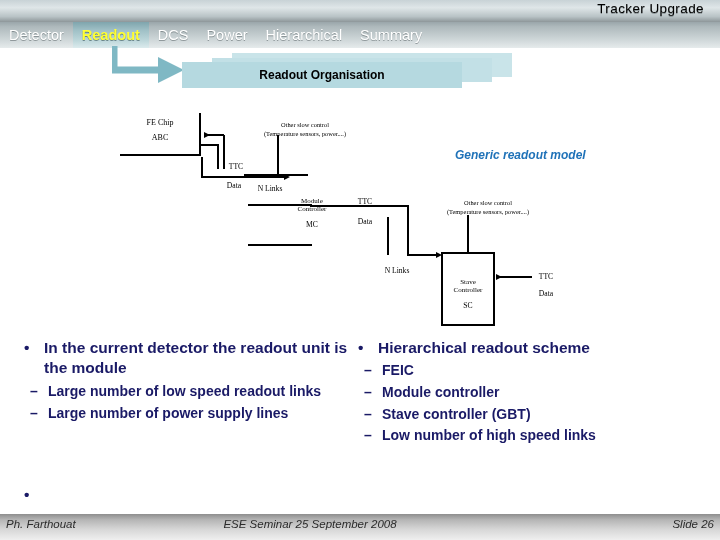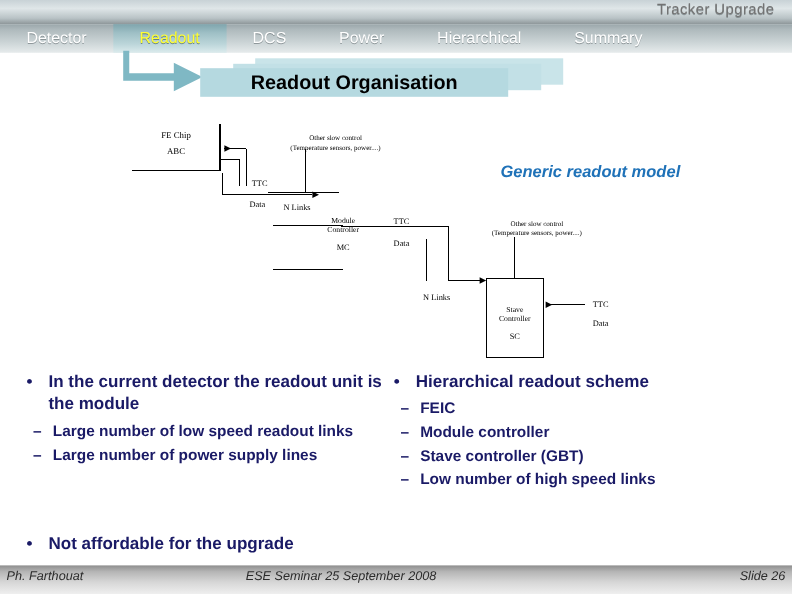--- a/index.html
+++ b/index.html
@@ -21,21 +21,21 @@
     left: 0; top: 0;
     width: 720px; height: 22px;
     background: linear-gradient(to bottom, #c8d2d6 0%, #dfe6e8 35%, #b9c3c6 75%, #8d9699 100%);
   }
   #deck-title {
     position: absolute;
     left: 0; top: 1px;
     width: 704px;
     text-align: right;
     font-size: 13.5px;
-    color: #737373;
+    color: #000000;
     letter-spacing: 0.4px;
     text-shadow: 0 1px 0 rgba(90,100,104,.55);
     white-space: nowrap;
   }
 
   
   #nav-bar {
     position: absolute;
     left: 0; top: 22px;
     width: 720px; height: 26px;
@@ -48,26 +48,26 @@
     display: flex;
     align-items: center;
   }
   .nav-item {
     font-size: 14.5px;
     color: #ffffff;
     text-shadow: 0 1px 0 rgba(80,90,94,.5);
     white-space: nowrap;
     height: 26px;
     line-height: 26px;
-    padding: 0 24px;
+    padding: 0 9px;
     box-sizing: border-box;
   }
   .nav-item.active {
     color: #ffff33;
-    font-weight: normal;
+    font-weight: bold;
     background: linear-gradient(to bottom, #7fa5ad 0%, #9ebfc5 30%, #bcd6da 70%, #dcebed 100%);
     text-shadow: 0 1px 0 rgba(40,70,75,.55);
   }
 
   
   #tab-arrow {
     position: absolute;
     left: 112px; top: 46px;
     width: 74px; height: 38px;
   }
@@ -79,31 +79,31 @@
   }
   #title-box-back  { left: 232px; top: 53px; width: 280px; height: 24px; background:#c9e4e9; }
   #title-box-mid   { left: 212px; top: 58px; width: 280px; height: 24px; background:#c2e0e6; }
   #title-box-front { left: 182px; top: 62px; width: 280px; height: 26px; background:#b5d9e0; }
   #slide-title {
     position: absolute;
     left: 182px; top: 62px;
     width: 280px; height: 26px;
     line-height: 26px;
     text-align: center;
-    font-size: 18px;
+    font-size: 12px;
     font-weight: bold;
     color: #000000;
     white-space: nowrap;
   }
 
   
   #generic-caption {
     position: absolute;
     left: 455px; top: 148px;
-    font-size: 15px;
+    font-size: 12px;
     font-weight: bold;
     font-style: italic;
     color: #1f72b8;
     white-space: nowrap;
   }
 
   
   #diagram {
     position: absolute;
     left: 120px; top: 105px;
@@ -296,19 +296,18 @@
     <span class="tx">Stave controller (GBT)</span>
   </div>
   <div class="b2">
     <span class="mk">–</span>
     <span class="tx">Low number of high speed links</span>
   </div>
 </div>
 
 <div id="bullet-bottom">
   <span class="mk">•</span>
-  <span class="tx">Not affordable for the upgrade</span>
 </div>
 
 <div id="footer-bar"></div>
 <div class="foot" id="foot-author">Ph. Farthouat</div>
 <div class="foot" id="foot-center">ESE Seminar 25 September 2008</div>
 <div class="foot" id="foot-slide">Slide 26</div>
 
 </body></html>

